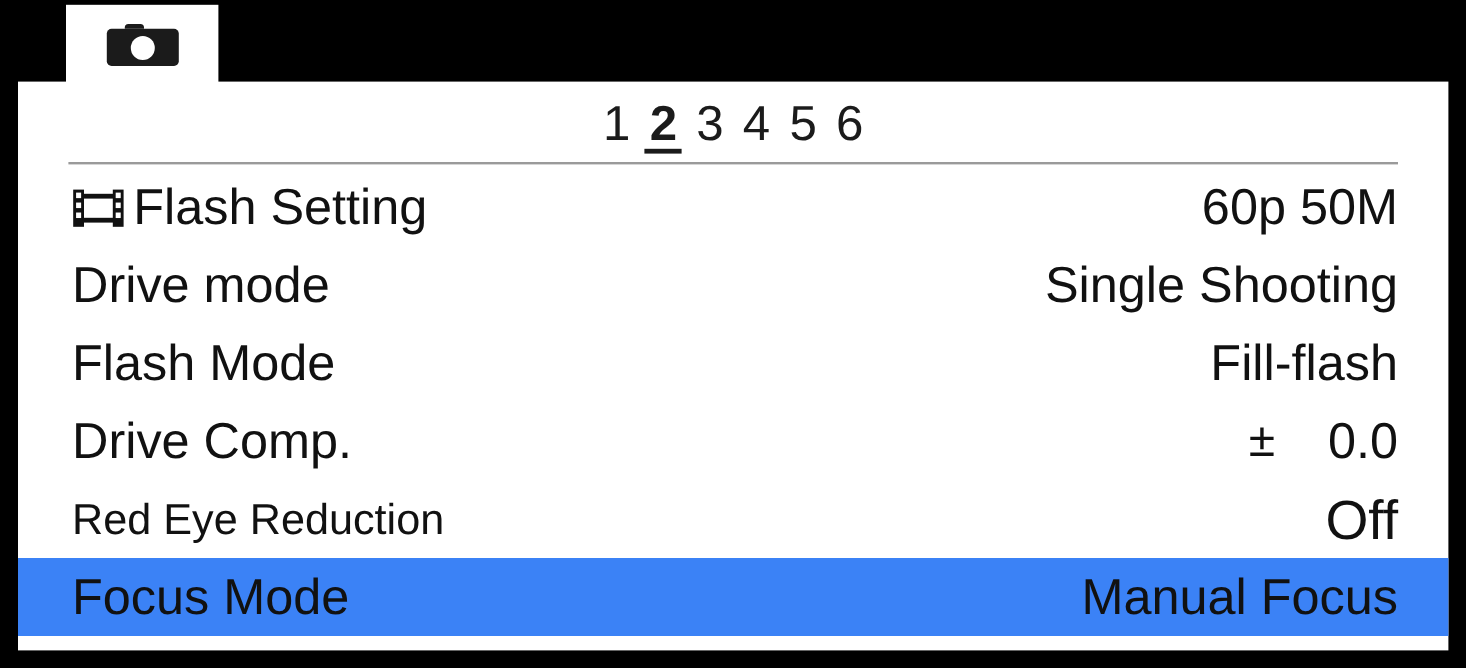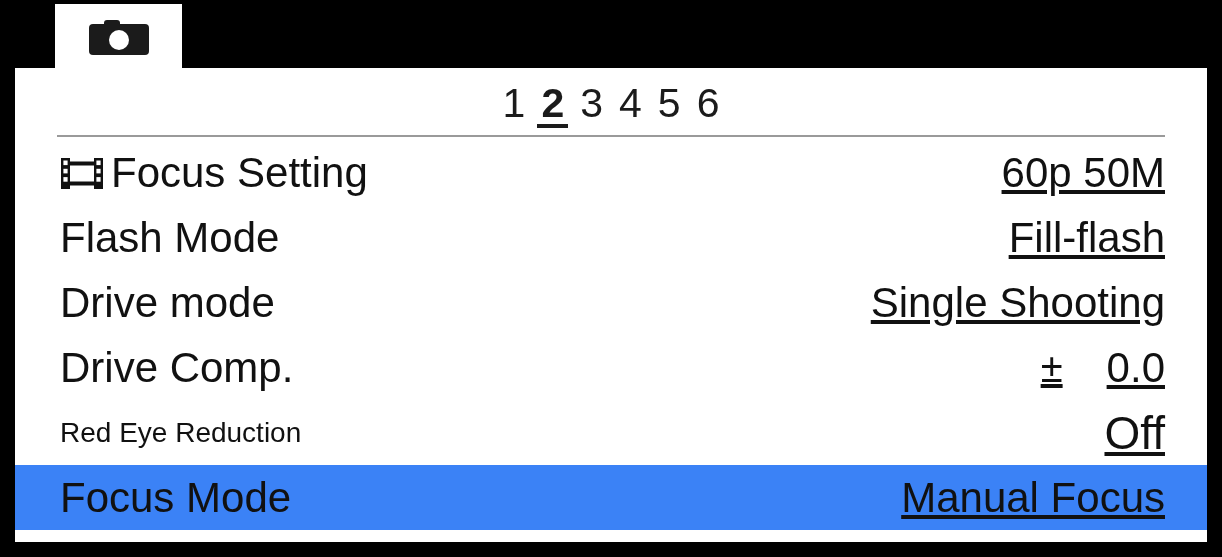--- a/index.html
+++ b/index.html
@@ -116,30 +116,29 @@
     background: #3b82f6;
   }
   .row-label {
     font-size: 42px;
     line-height: 1;
     color: #111111;
     white-space: nowrap;
     display: flex;
     align-items: center;
   }
-  .row-label.small { font-size: 28px; }
+  .row-label.small { font-size: 36px; }
   .row-value {
     margin-left: auto;
     font-size: 42px;
     line-height: 1;
     color: #111111;
     white-space: nowrap;
     display: flex;
-    align-items: center;
-    text-decoration: underline;
+    align-items: flex-start;
   }
   .row-value.small { font-size: 46px; }
   .value-sign {
     margin-right: 44px;
     font-size: 40px;
   }
   .film-icon {
     display: inline-block;
     margin-right: 7px;
     position: relative;
@@ -188,42 +187,42 @@
               <rect x="3.4" y="3.5" width="4.2" height="4.6" fill="#ffffff"></rect>
               <rect x="3.4" y="11.8" width="4.2" height="4.6" fill="#ffffff"></rect>
               <rect x="3.4" y="20.1" width="4.2" height="4.6" fill="#ffffff"></rect>
               <rect x="36.4" y="3.5" width="4.2" height="4.6" fill="#ffffff"></rect>
               <rect x="36.4" y="11.8" width="4.2" height="4.6" fill="#ffffff"></rect>
               <rect x="36.4" y="20.1" width="4.2" height="4.6" fill="#ffffff"></rect>
               <rect x="9" y="4.5" width="26" height="4" fill="#111111"></rect>
               <rect x="9" y="24.5" width="26" height="4" fill="#111111"></rect>
             </svg>
           </span>
-          <span>Focus Setting</span>
+          <span>Flash Setting</span>
         </span>
         <span class="row-value">
           <span>60p 50M</span>
         </span>
       </div>
 
       <div class="menu-row">
         <span class="row-label">
+          <span>Drive mode</span>
+        </span>
+        <span class="row-value">
+          <span>Single Shooting</span>
+        </span>
+      </div>
+
+      <div class="menu-row">
+        <span class="row-label">
           <span>Flash Mode</span>
         </span>
         <span class="row-value">
           <span>Fill-flash</span>
-        </span>
-      </div>
-
-      <div class="menu-row">
-        <span class="row-label">
-          <span>Drive mode</span>
-        </span>
-        <span class="row-value">
-          <span>Single Shooting</span>
         </span>
       </div>
 
       <div class="menu-row">
         <span class="row-label">
           <span>Drive Comp.</span>
         </span>
         <span class="row-value">
           <span class="value-sign">±</span>
           <span>0.0</span>

